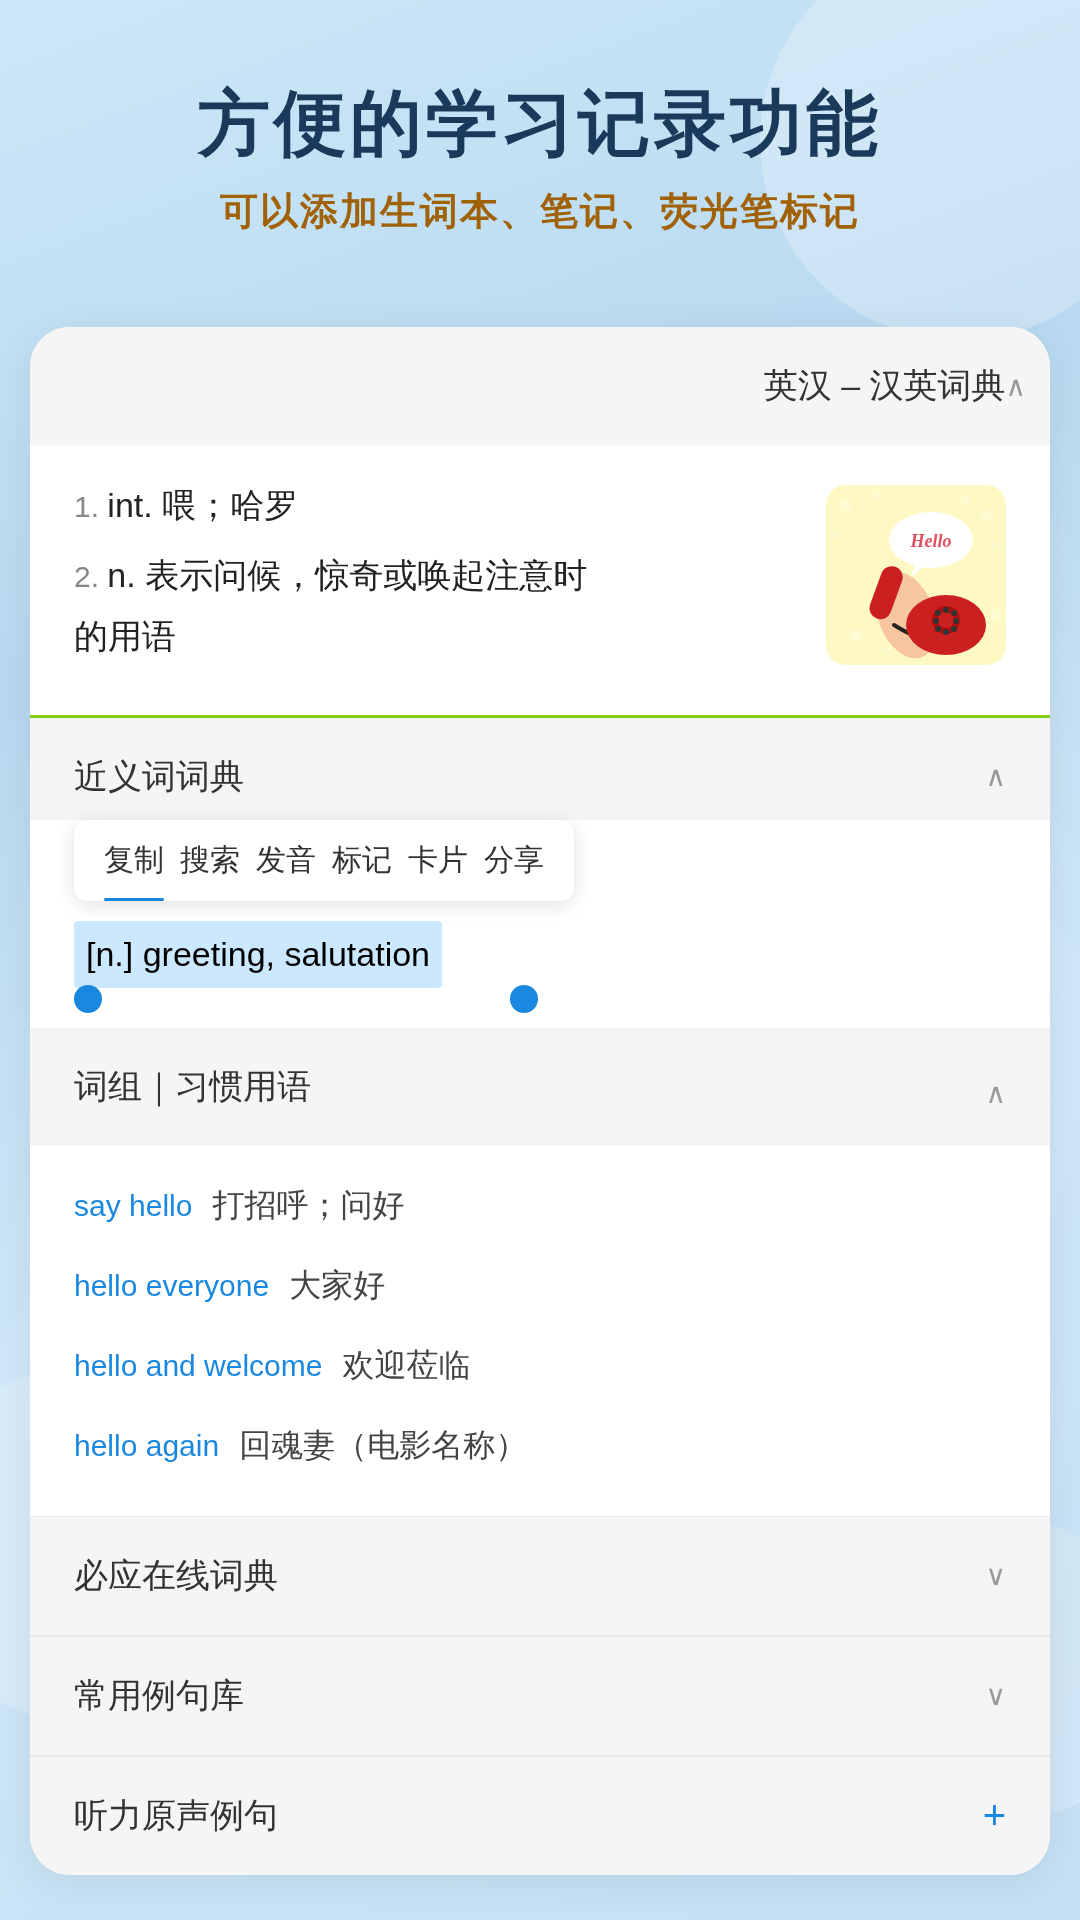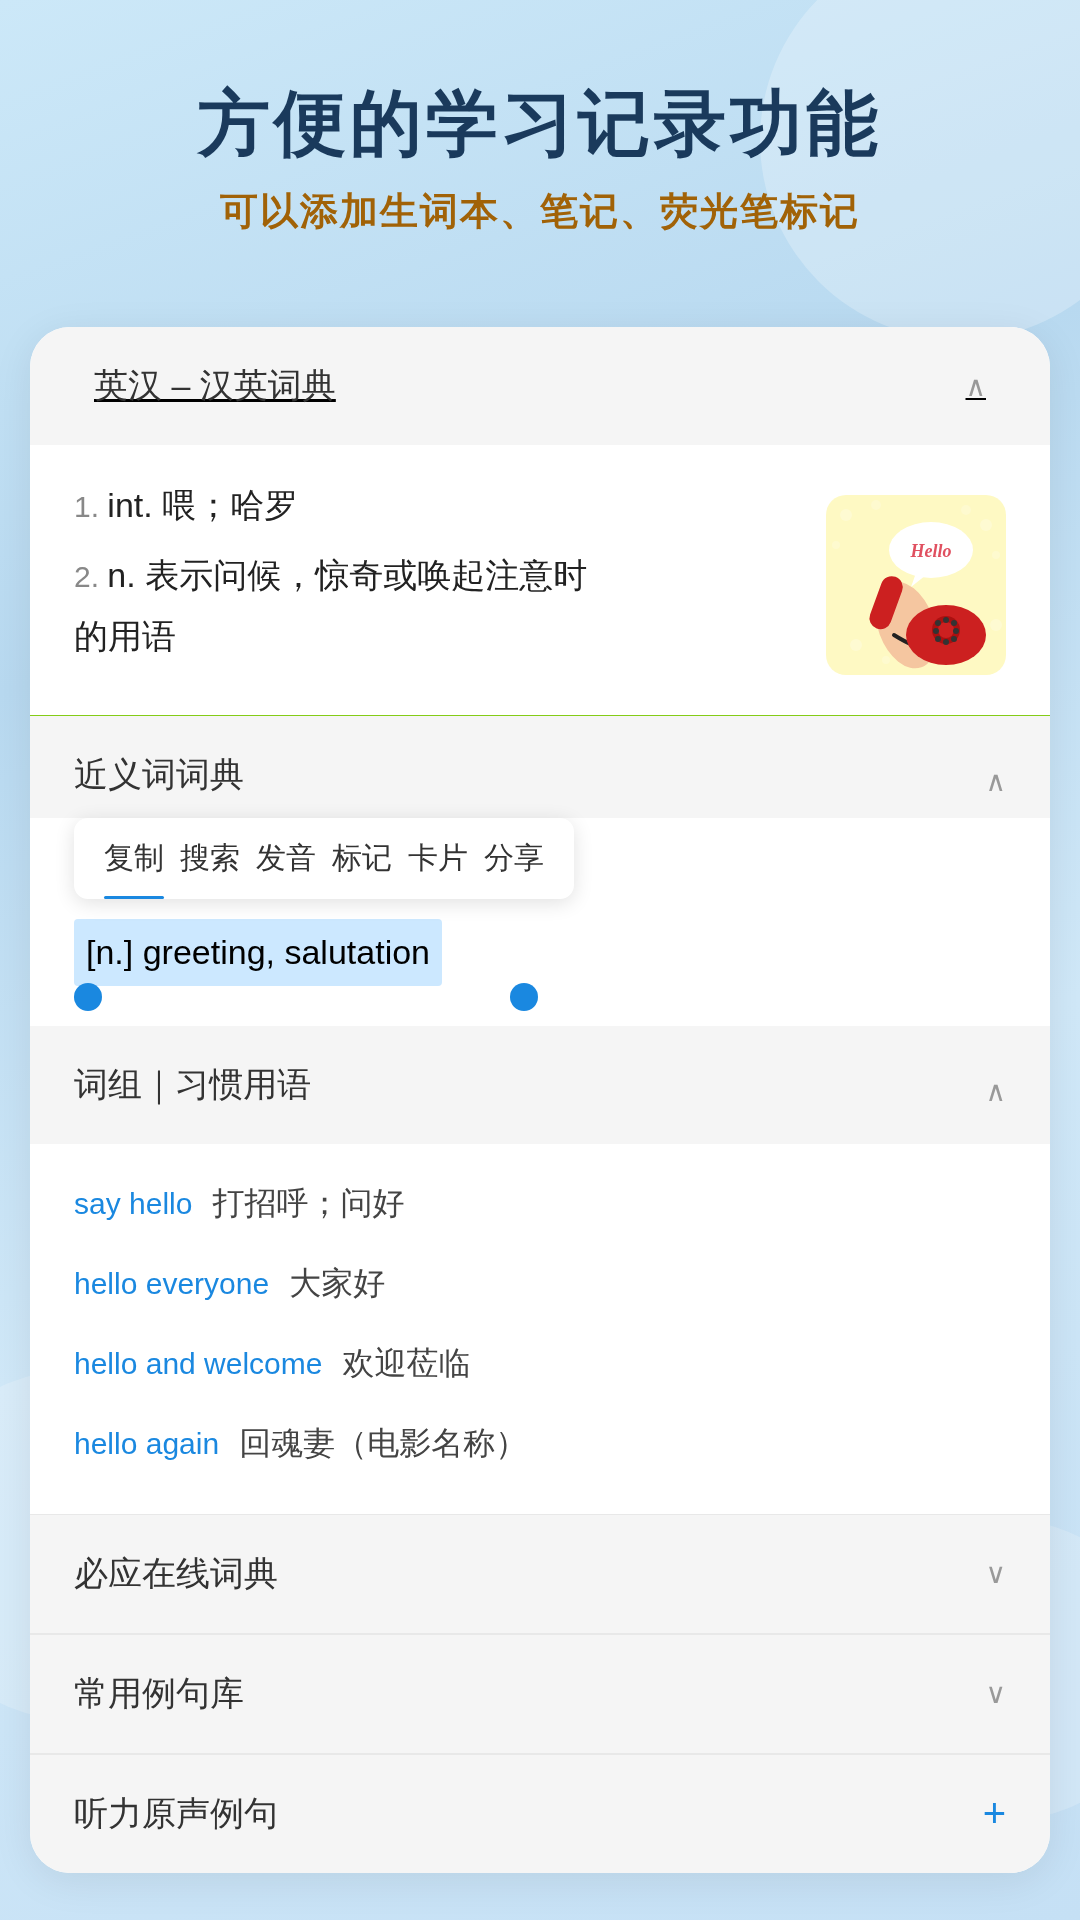--- a/index.html
+++ b/index.html
@@ -73,46 +73,45 @@
       background: #fff;
       border-radius: 40px;
       overflow: visible;
       box-shadow: 0 8px 40px rgba(0,0,0,0.08);
     }
 
     
     .section-header {
       display: flex;
       align-items: center;
-      justify-content: space-between;
-      padding: 36px 64px;
+      justify-content: flex-end;
+      padding: 36px 24px;
       background: #f5f5f5;
       border-radius: 40px 40px 0 0;
-      text-decoration: underline;
     }
 
     .section-title {
       font-size: 34px;
       color: #333;
       font-weight: 500;
     }
 
     .chevron-icon {
       font-size: 28px;
       color: #999;
     }
 
     
     .dict-content {
       background: #fff;
       padding: 30px 44px 40px;
       display: flex;
-      align-items: flex-end;
+      align-items: center;
       justify-content: space-between;
-      border-bottom: 1px solid #84cc16;
+      border-bottom: 3px solid #84cc16;
     }
 
     .dict-text {
       flex: 1;
     }
 
     .dict-entry {
       font-size: 34px;
       color: #222;
       line-height: 1.8;
@@ -144,21 +143,21 @@
       height: 100%;
     }
 
     
     .synonym-section {
       background: #fff;
     }
 
     .synonym-header {
       display: flex;
-      align-items: flex-end;
+      align-items: center;
       justify-content: space-between;
       padding: 36px 44px 20px;
       background: #f5f5f5;
     }
 
     
     .context-menu {
       position: relative;
       margin: 0 44px;
       background: #fff;

